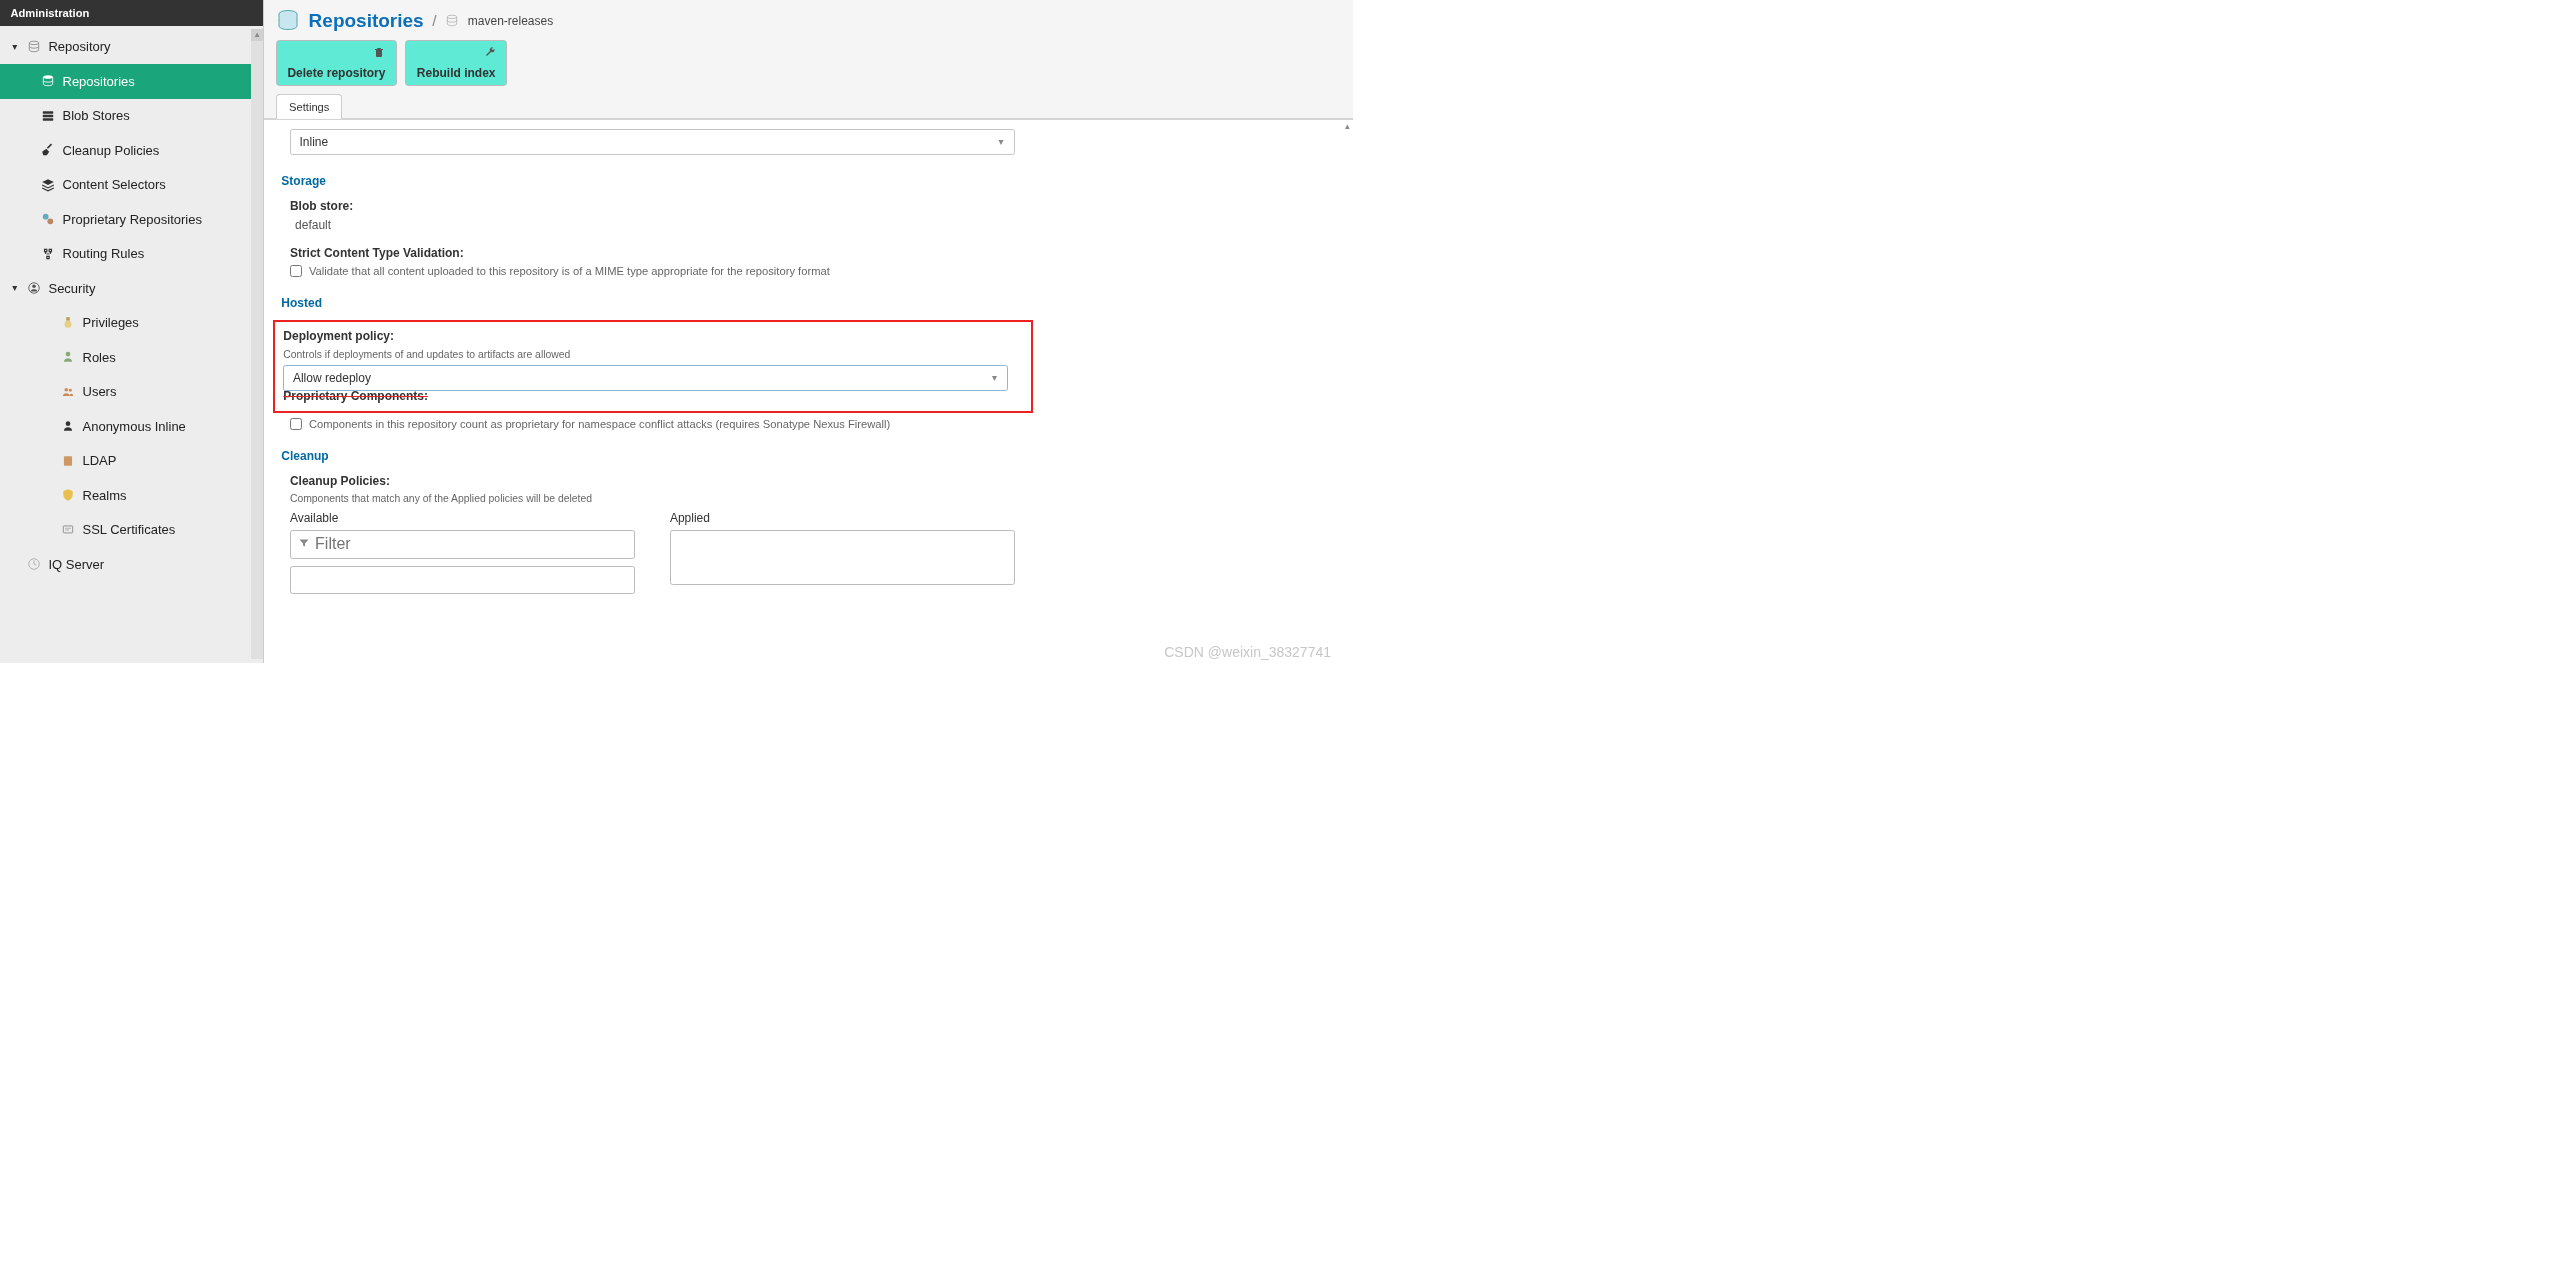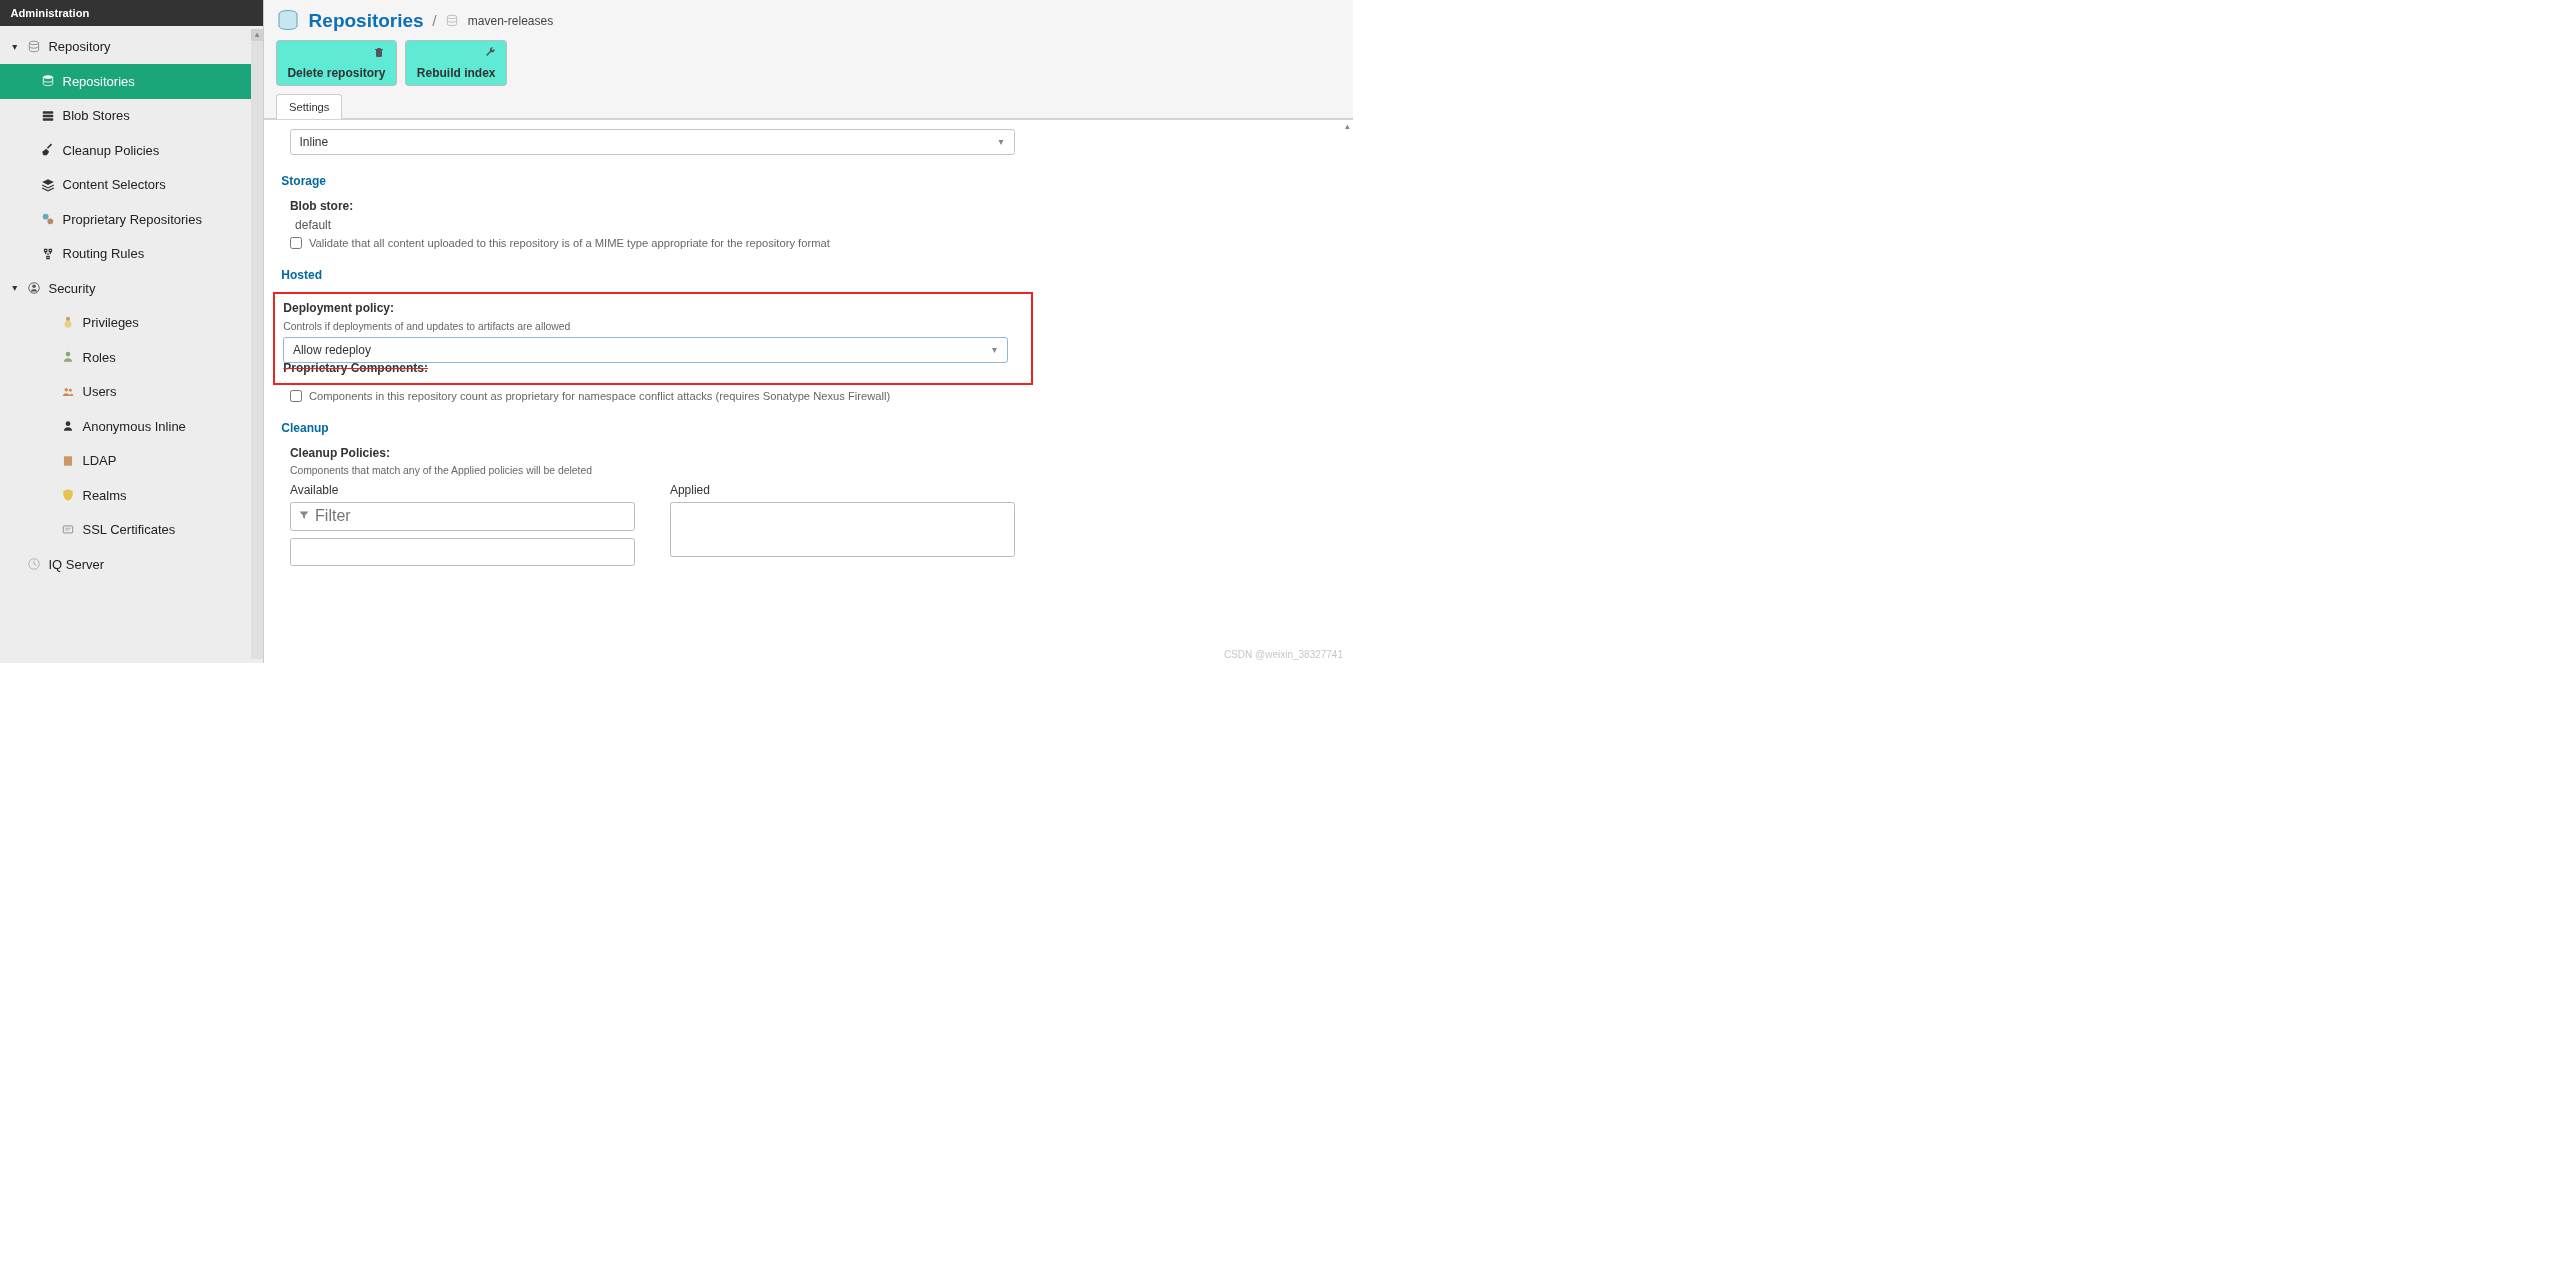--- a/index.html
+++ b/index.html
@@ -53,21 +53,21 @@
     .proprietary-overlap { margin-top: -2.6px; }
     
     .two-col { display: flex; gap: 35px; margin-top: 7px; }
     .col { flex: 0 0 345px; }
     .col-title { font-size: 12px; color: #333; margin-bottom: 5.2px; }
     .filter-box { display: flex; align-items: center; border: 0.9px solid #bbb; border-radius: 2.6px; padding: 4.3px 7px; gap: 5.2px; }
     .filter-box svg { width: 12px; height: 12px; fill: #888; }
     .filter-box input { border: none; outline: none; font-size: 16px; flex: 1; color: #666; }
     .list-box { border: 0.9px solid #bbb; border-radius: 2.6px; min-height: 28px; margin-top: 7px; }
     
-    .watermark { position: absolute; right: 10px; bottom: 3.5px; font-size: 10px; color: #c7c7c7; }
+    .watermark { position: absolute; right: 22px; bottom: 3.5px; font-size: 14px; color: #c7c7c7; }
   </style>
 </head>
 <body>
 
 <div class="app">
   <div class="sidebar">
     <div class="sidebar-header">Administration</div>
     <div class="sidebar-content">
 
       <div class="tree-item level-1">
@@ -295,20 +295,21 @@
           <span>Inline</span>
           <span class="caret">▼</span>
         </div>
       </div>
 
       <div class="section-title">Storage</div>
       <div class="indent">
         <div class="field-label">Blob store:</div>
         <div class="field-value">default</div>
 
+        <div class="field-label" style="margin-top:14px">Strict Content Type Validation:</div>
         <label class="check-row">
           <input type="checkbox" style="">
           <span>Validate that all content uploaded to this repository is of a MIME type appropriate for the repository format</span>
         </label>
       </div>
 
       <div class="section-title">Hosted</div>
 
       <div class="highlight-box">
         <div class="field-label" style="margin-top:0">Deployment policy:</div>

